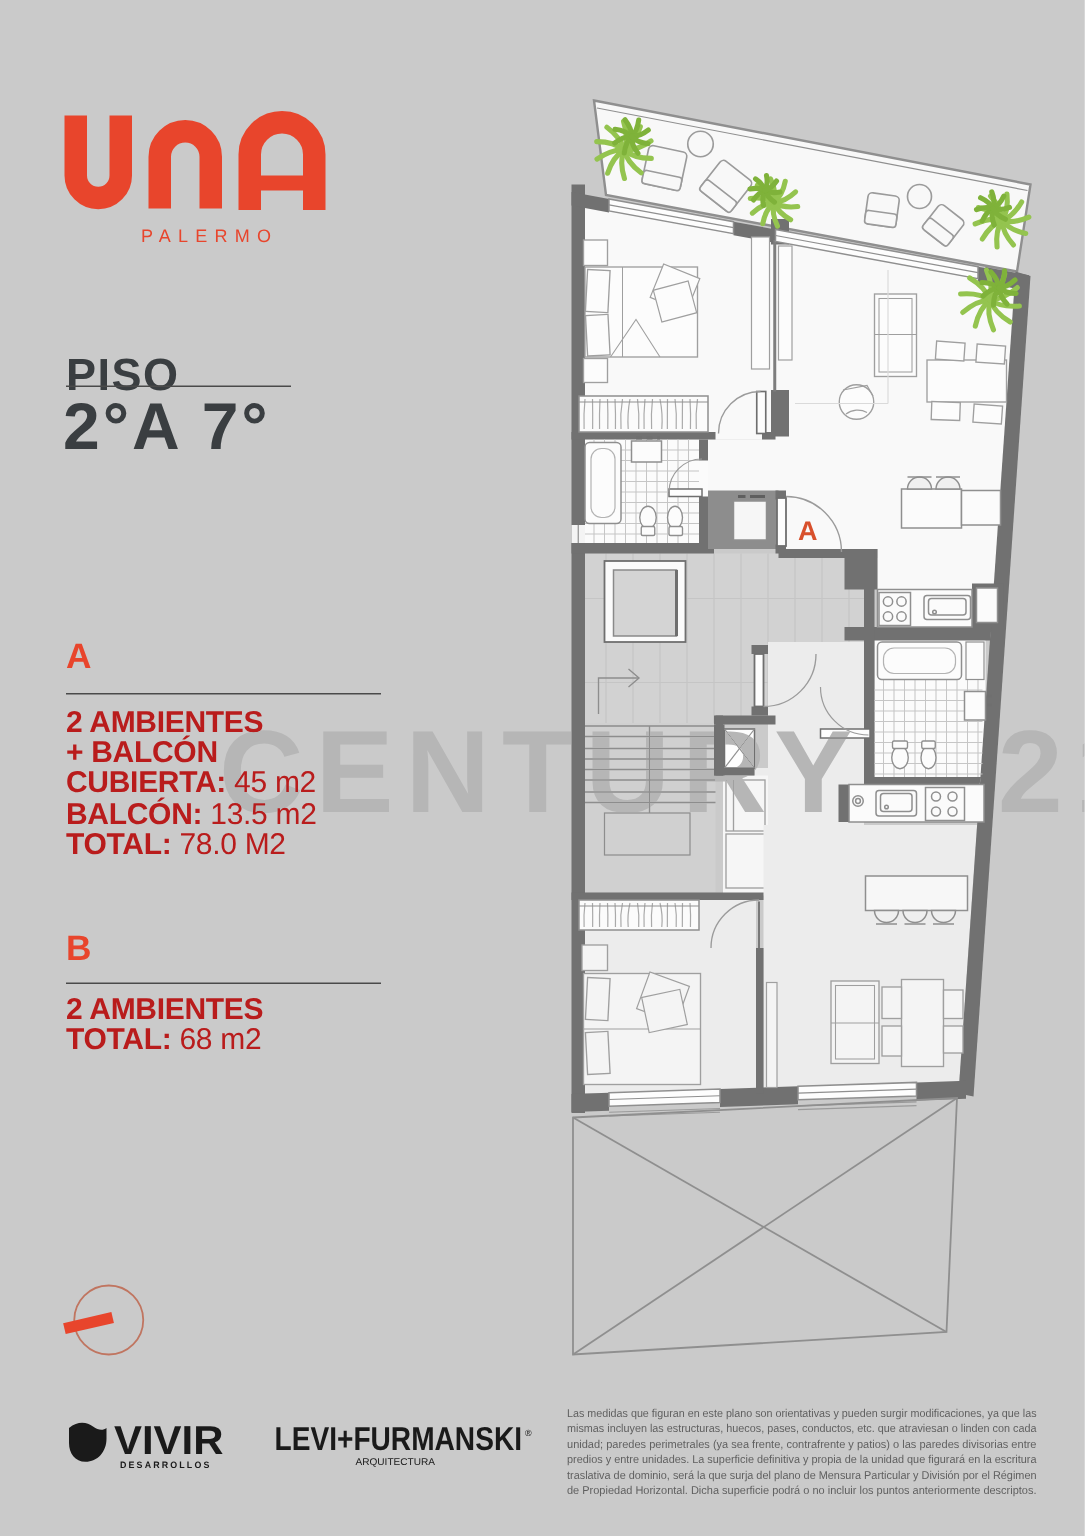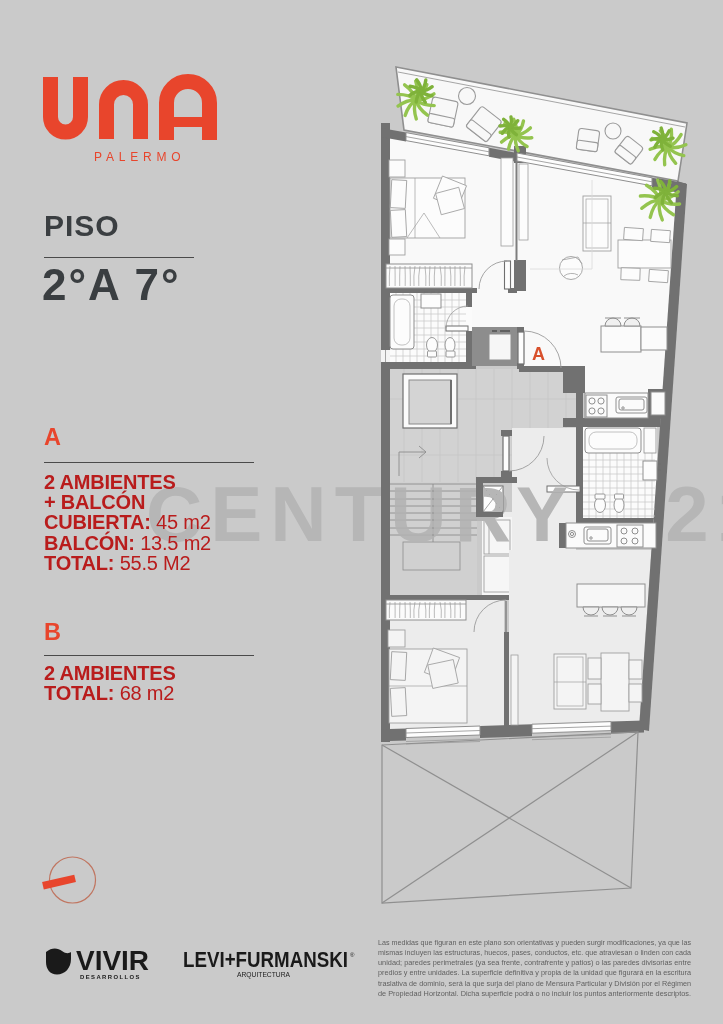--- a/index.html
+++ b/index.html
@@ -1,20 +1,20 @@
 <!DOCTYPE html>
 <html><head>
 <meta charset="utf-8">
 <style>
   html,body{margin:0;padding:0;}
   body{width:723px;height:1024px;background:#cacaca;position:relative;overflow:hidden;
        font-family:"Liberation Sans",sans-serif;}
   .abs{position:absolute;}
   #watermark{left:0;top:0;mix-blend-mode:darken;z-index:50;}
-  #piso{left:44px;top:209px;font-size:30px;font-weight:bold;color:#3a3e41;letter-spacing:1px;}
+  #piso{left:44px;top:234px;font-size:30px;font-weight:bold;color:#3a3e41;letter-spacing:1px;}
   #pisoline{left:44px;top:257px;width:150px;height:0;border-top:1.5px solid #4a4a4a;}
   #big{left:42px;top:260px;font-size:44px;font-weight:bold;color:#3a3e41;letter-spacing:2px;}
   .seclabel{font-size:23.5px;font-weight:bold;color:#e8452c;}
   .secline{width:210px;height:0;border-top:1.5px solid #4a4a4a;}
   .secbody{font-size:20px;color:#b91c1c;line-height:20.2px;font-weight:bold;letter-spacing:-0.2px;}
   .secbody .rg{font-weight:normal;}
 </style>
 </head>
 <body>
 
@@ -31,21 +31,21 @@
     <rect x="43" y="882" width="33" height="7.5" fill="#e8452c" transform="rotate(-13 43 886)"></rect>
   </svg>
 
   <div class="abs" id="piso">PISO</div>
   <div class="abs" id="pisoline"></div>
   <div class="abs" id="big">2°A 7°</div>
 
   <div class="abs seclabel" style="left:44px;top:424px">A</div>
   <div class="abs secline" style="left:44px;top:462px"></div>
   <div class="abs secbody" style="left:44px;top:472px">
-    2 AMBIENTES<br>+ BALCÓN<br>CUBIERTA: <span class="rg">45 m2</span><br>BALCÓN: <span class="rg">13.5 m2</span><br>TOTAL: <span class="rg">55.5 M2</span>
+    2 AMBIENTES<br>+ BALCÓN<br>CUBIERTA: <span class="rg">45 m2</span><br>BALCÓN: <span class="rg">13.5 m2</span><br>TOTAL: <span class="rg">78.0 M2</span>
   </div>
 
   <div class="abs seclabel" style="left:44px;top:619px">B</div>
   <div class="abs secline" style="left:44px;top:655px"></div>
   <div class="abs secbody" style="left:44px;top:663px">
     2 AMBIENTES<br>TOTAL: <span class="rg">68 m2</span>
   </div>
 
   <div class="abs" id="watermark"><svg width="723" height="1024" viewBox="0 0 723 1024">
       <text x="146" y="541" font-size="78" font-weight="bold" fill="#b6b6b6" letter-spacing="8">CENTURY&nbsp;&nbsp;&nbsp;21</text>

